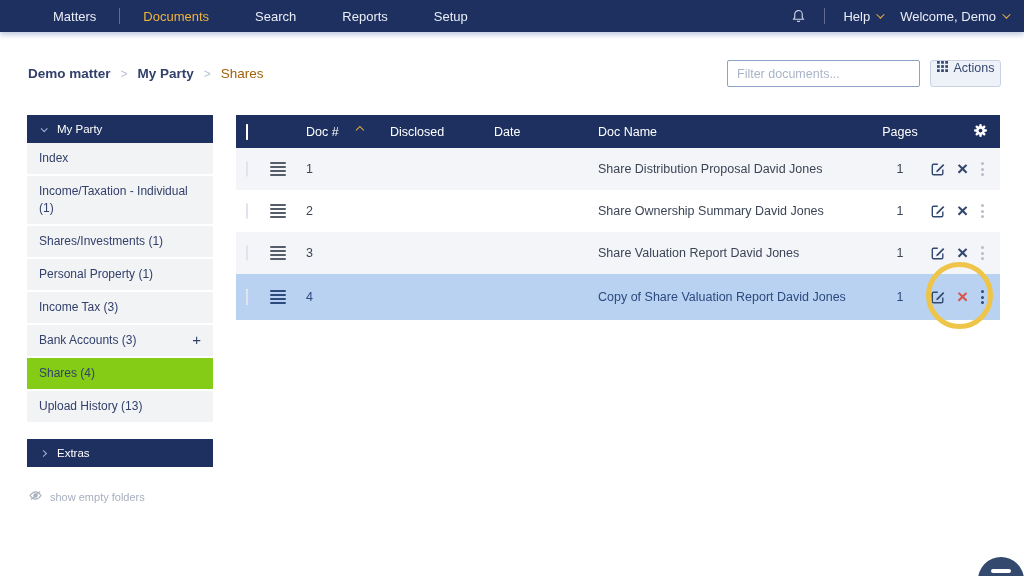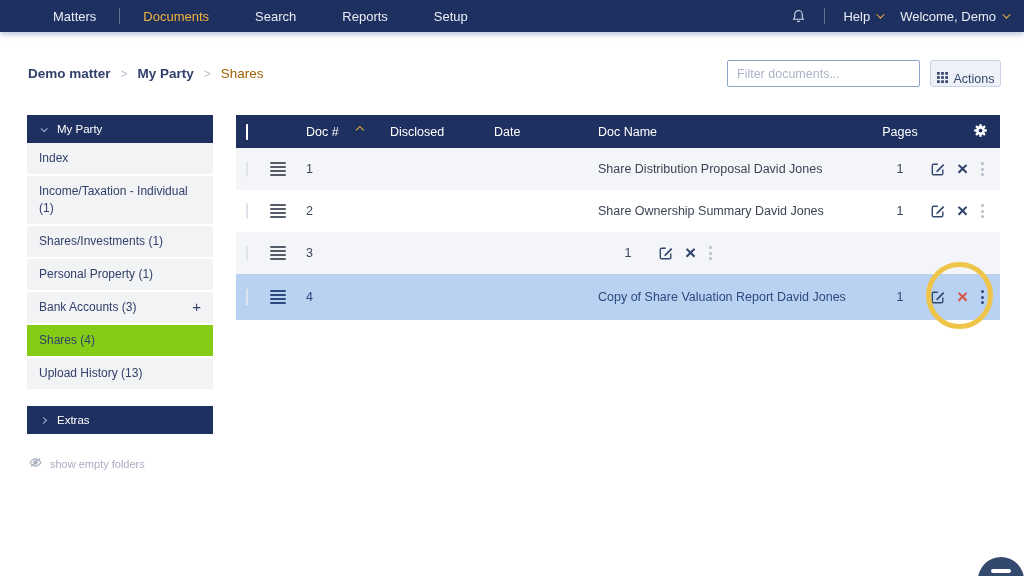--- a/index.html
+++ b/index.html
@@ -29,21 +29,21 @@
     gap:10px; font-size:13.5px; }
   .crumb { color:#33406b; font-weight:bold; cursor:pointer; }
   .crumb-sep { color:#b9c0cf; font-size:12px; }
   .crumb.current { color:#a16207; font-weight:normal; cursor:default; }
   .filter-input { position:absolute; top:60px; left:727px; width:193px; height:27px;
     border:1.5px solid #8ea2c8; border-radius:2px; padding:0 9px; font-size:12.5px;
     color:#33406b; font-family:"Liberation Sans",sans-serif; outline:none; }
   .filter-input::placeholder { color:#aab4c8; }
   .actions-btn { position:absolute; top:60px; left:930px; width:71px; height:27px;
     background:#eef1f8; border:1px solid #c9d2e4; border-radius:3px; display:flex;
-    align-items:flex-end; justify-content:center; gap:6px; font-size:12.5px; color:#37496e;
+    align-items:flex-start; justify-content:center; gap:6px; font-size:12.5px; color:#37496e;
     cursor:pointer; }
 
   
   .sidebar { position:absolute; left:27px; top:115px; width:186px; }
   .side-header { height:28px; background:#1e3060; color:#fff; display:flex;
     align-items:center; padding-left:14px; font-size:11.5px; cursor:pointer; }
   .side-chev { display:inline-block; width:5px; height:5px; border-right:1.4px solid #9fb6d8;
     border-bottom:1.4px solid #9fb6d8; margin-right:11px; }
   .side-chev.down { transform:rotate(45deg) translateY(-1px); }
   .side-chev.right { transform:rotate(-45deg); }
@@ -172,20 +172,23 @@
         <div class="side-item">
           <span>Income/Taxation - Individual (1)</span>
         </div>
         <div class="side-item">
           <span>Shares/Investments (1)</span>
         </div>
         <div class="side-item">
           <span>Personal Property (1)</span>
         </div>
         <div class="side-item">
+          <span>Income Tax (3)</span>
+        </div>
+        <div class="side-item">
           <span>Bank Accounts (3)</span>
           <span class="plus">+</span>
         </div>
         <div class="side-item selected">
           <span>Shares (4)</span>
         </div>
         <div class="side-item">
           <span>Upload History (13)</span>
         </div>
       </div>
@@ -307,20 +310,21 @@
             <span class="hamburger">
               <i></i>
               <i></i>
               <i></i>
               <i></i>
             </span>
           </div>
           <div class="col-num doc-num">3</div>
           <div class="col-disc"></div>
           <div class="col-date"></div>
+          <div class="col-name doc-name">Share Valuation Report David Jones</div>
           <div class="col-pages">1</div>
           <div class="col-actions">
             <span class="icon-btn">
               <svg width="16" height="16" viewBox="0 0 16 16" fill="none">
                 <path d="M12.8 8.4v4a1.3 1.3 0 0 1-1.3 1.3H3.6a1.3 1.3 0 0 1-1.3-1.3V4.5a1.3 1.3 0 0 1 1.3-1.3h4.2" stroke="#33486e" stroke-width="1.4"></path>
                 <path d="M6.7 9.6 13.1 3l1.2 1.2-6.4 6.6-1.7.5z" fill="#33486e"></path>
               </svg>
             </span>
             <span class="x-icon icon-btn">×</span>
             <span class="kebab">

